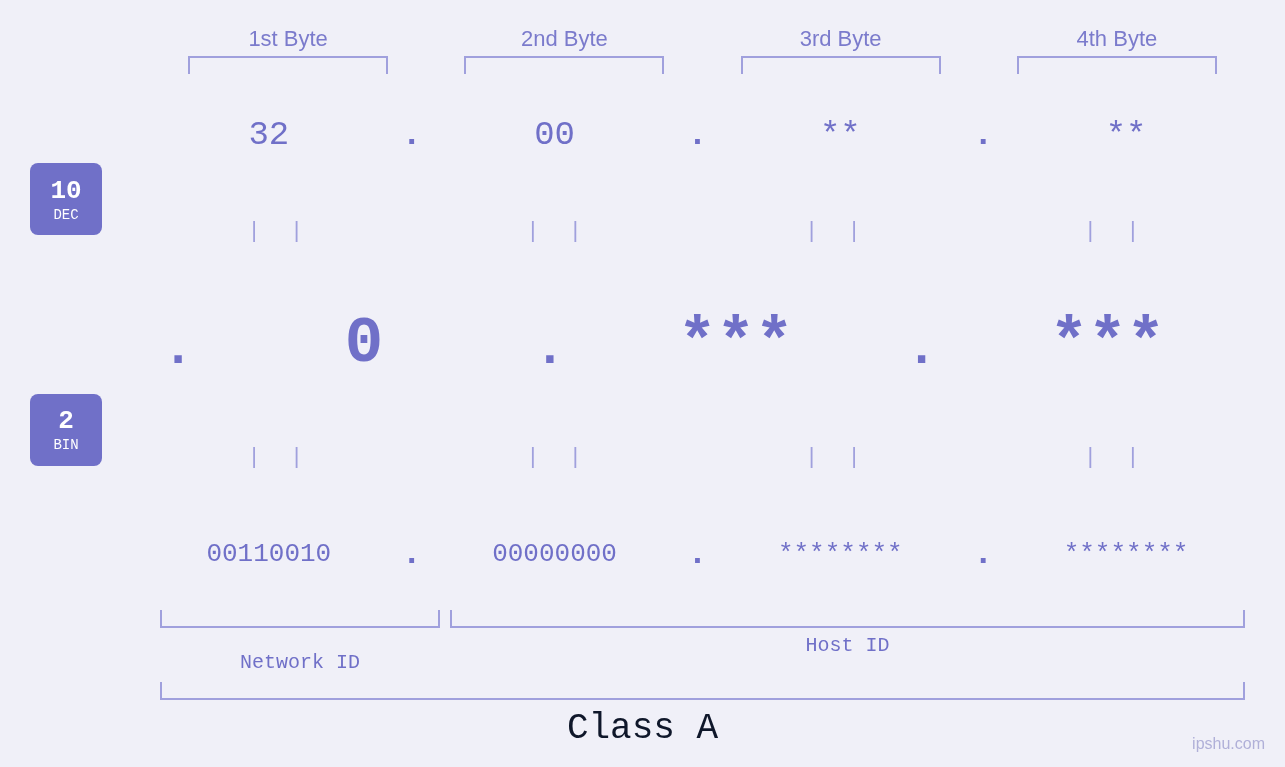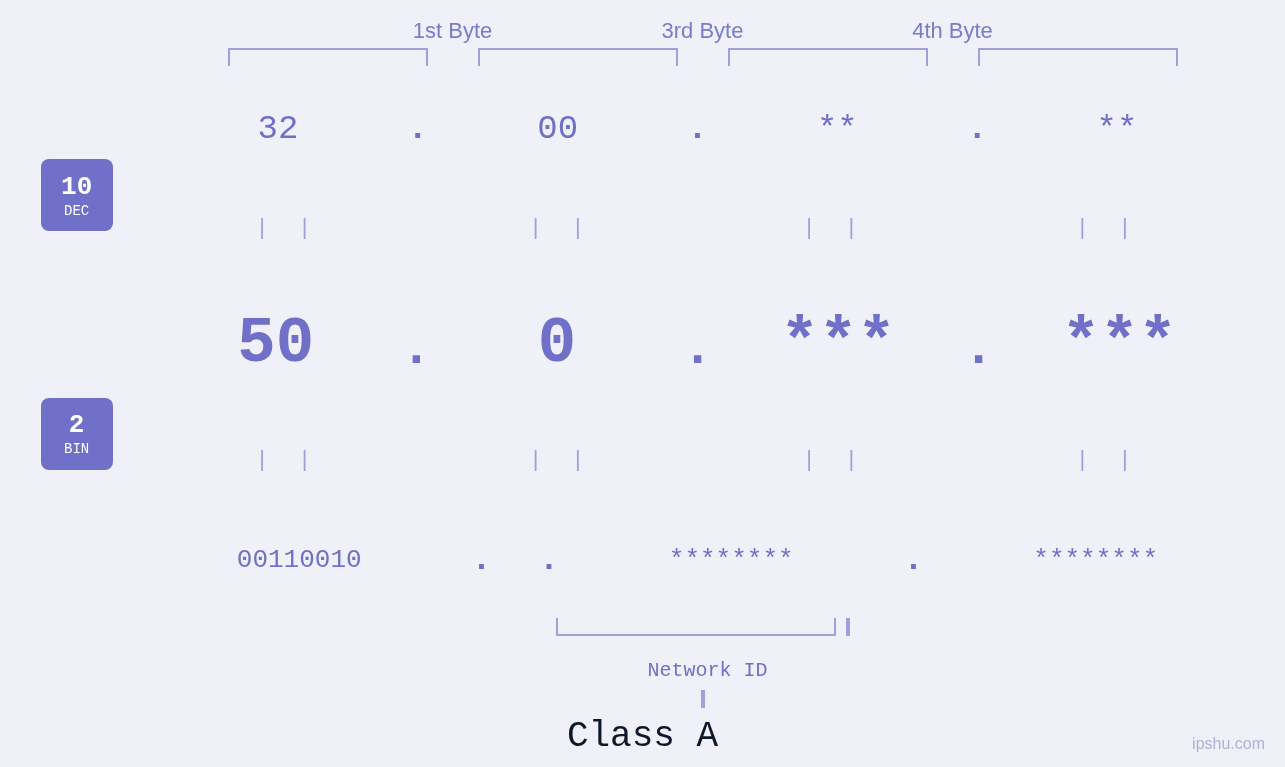--- a/index.html
+++ b/index.html
@@ -11,22 +11,21 @@
       overflow: hidden;
       position: relative;
     }
 
     .container {
       width: 100%;
       height: 100%;
       position: relative;
       display: flex;
       flex-direction: column;
-      padding: 0 30px;
-      align-items: center;
+      padding: 8px 30px;
     }
 
     
     .byte-headers {
       display: flex;
       justify-content: space-around;
       padding-top: 18px;
       padding-left: 120px;
     }
     .byte-header {
@@ -228,20 +227,21 @@
       font-family: Arial, sans-serif;
     }
   </style>
 </head>
 <body>
 
 <div class="container">
 
   <div class="byte-headers">
     <div class="byte-header">1st Byte</div>
+    <div class="byte-header">2nd Byte</div>
     <div class="byte-header">3rd Byte</div>
     <div class="byte-header">4th Byte</div>
   </div>
 
   <div class="bracket-row">
     <div class="bracket"></div>
     <div class="bracket"></div>
     <div class="bracket"></div>
     <div class="bracket"></div>
   </div>
@@ -272,55 +272,56 @@
       </div>
 
       <div class="equals-row">
         <div class="equals-cell">| |</div>
         <div class="equals-cell">| |</div>
         <div class="equals-cell">| |</div>
         <div class="equals-cell">| |</div>
       </div>
 
       <div class="value-row dec-row">
-        <div class="cell">50</div>
         <span class="dot" style="font-size:52px;font-weight:bold;">.</span>
         <div class="cell">0</div>
         <span class="dot" style="font-size:52px;font-weight:bold;">.</span>
         <div class="cell">***</div>
         <span class="dot" style="font-size:52px;font-weight:bold;">.</span>
         <div class="cell">***</div>
       </div>
 
       <div class="equals-row">
         <div class="equals-cell">| |</div>
         <div class="equals-cell">| |</div>
         <div class="equals-cell">| |</div>
         <div class="equals-cell">| |</div>
       </div>
 
       <div class="value-row bin-row">
         <div class="cell">00110010</div>
         <span class="dot">.</span>
+        <div class="cell">00000000</div>
         <span class="dot">.</span>
         <div class="cell">********</div>
         <span class="dot">.</span>
         <div class="cell">********</div>
       </div>
 
     </div>
   </div>
 
   <div class="bottom-bracket-row">
     <div class="bottom-bracket-network"></div>
     <div class="bottom-bracket-host"></div>
   </div>
 
   <div class="id-labels-row">
     <div class="network-id-label">Network ID</div>
+    <div class="host-id-label">Host ID</div>
   </div>
 
   <div class="big-bottom-bracket"></div>
 
   <div class="class-label">Class A</div>
 
   <div class="watermark">ipshu.com</div>
 
 </div>
 

